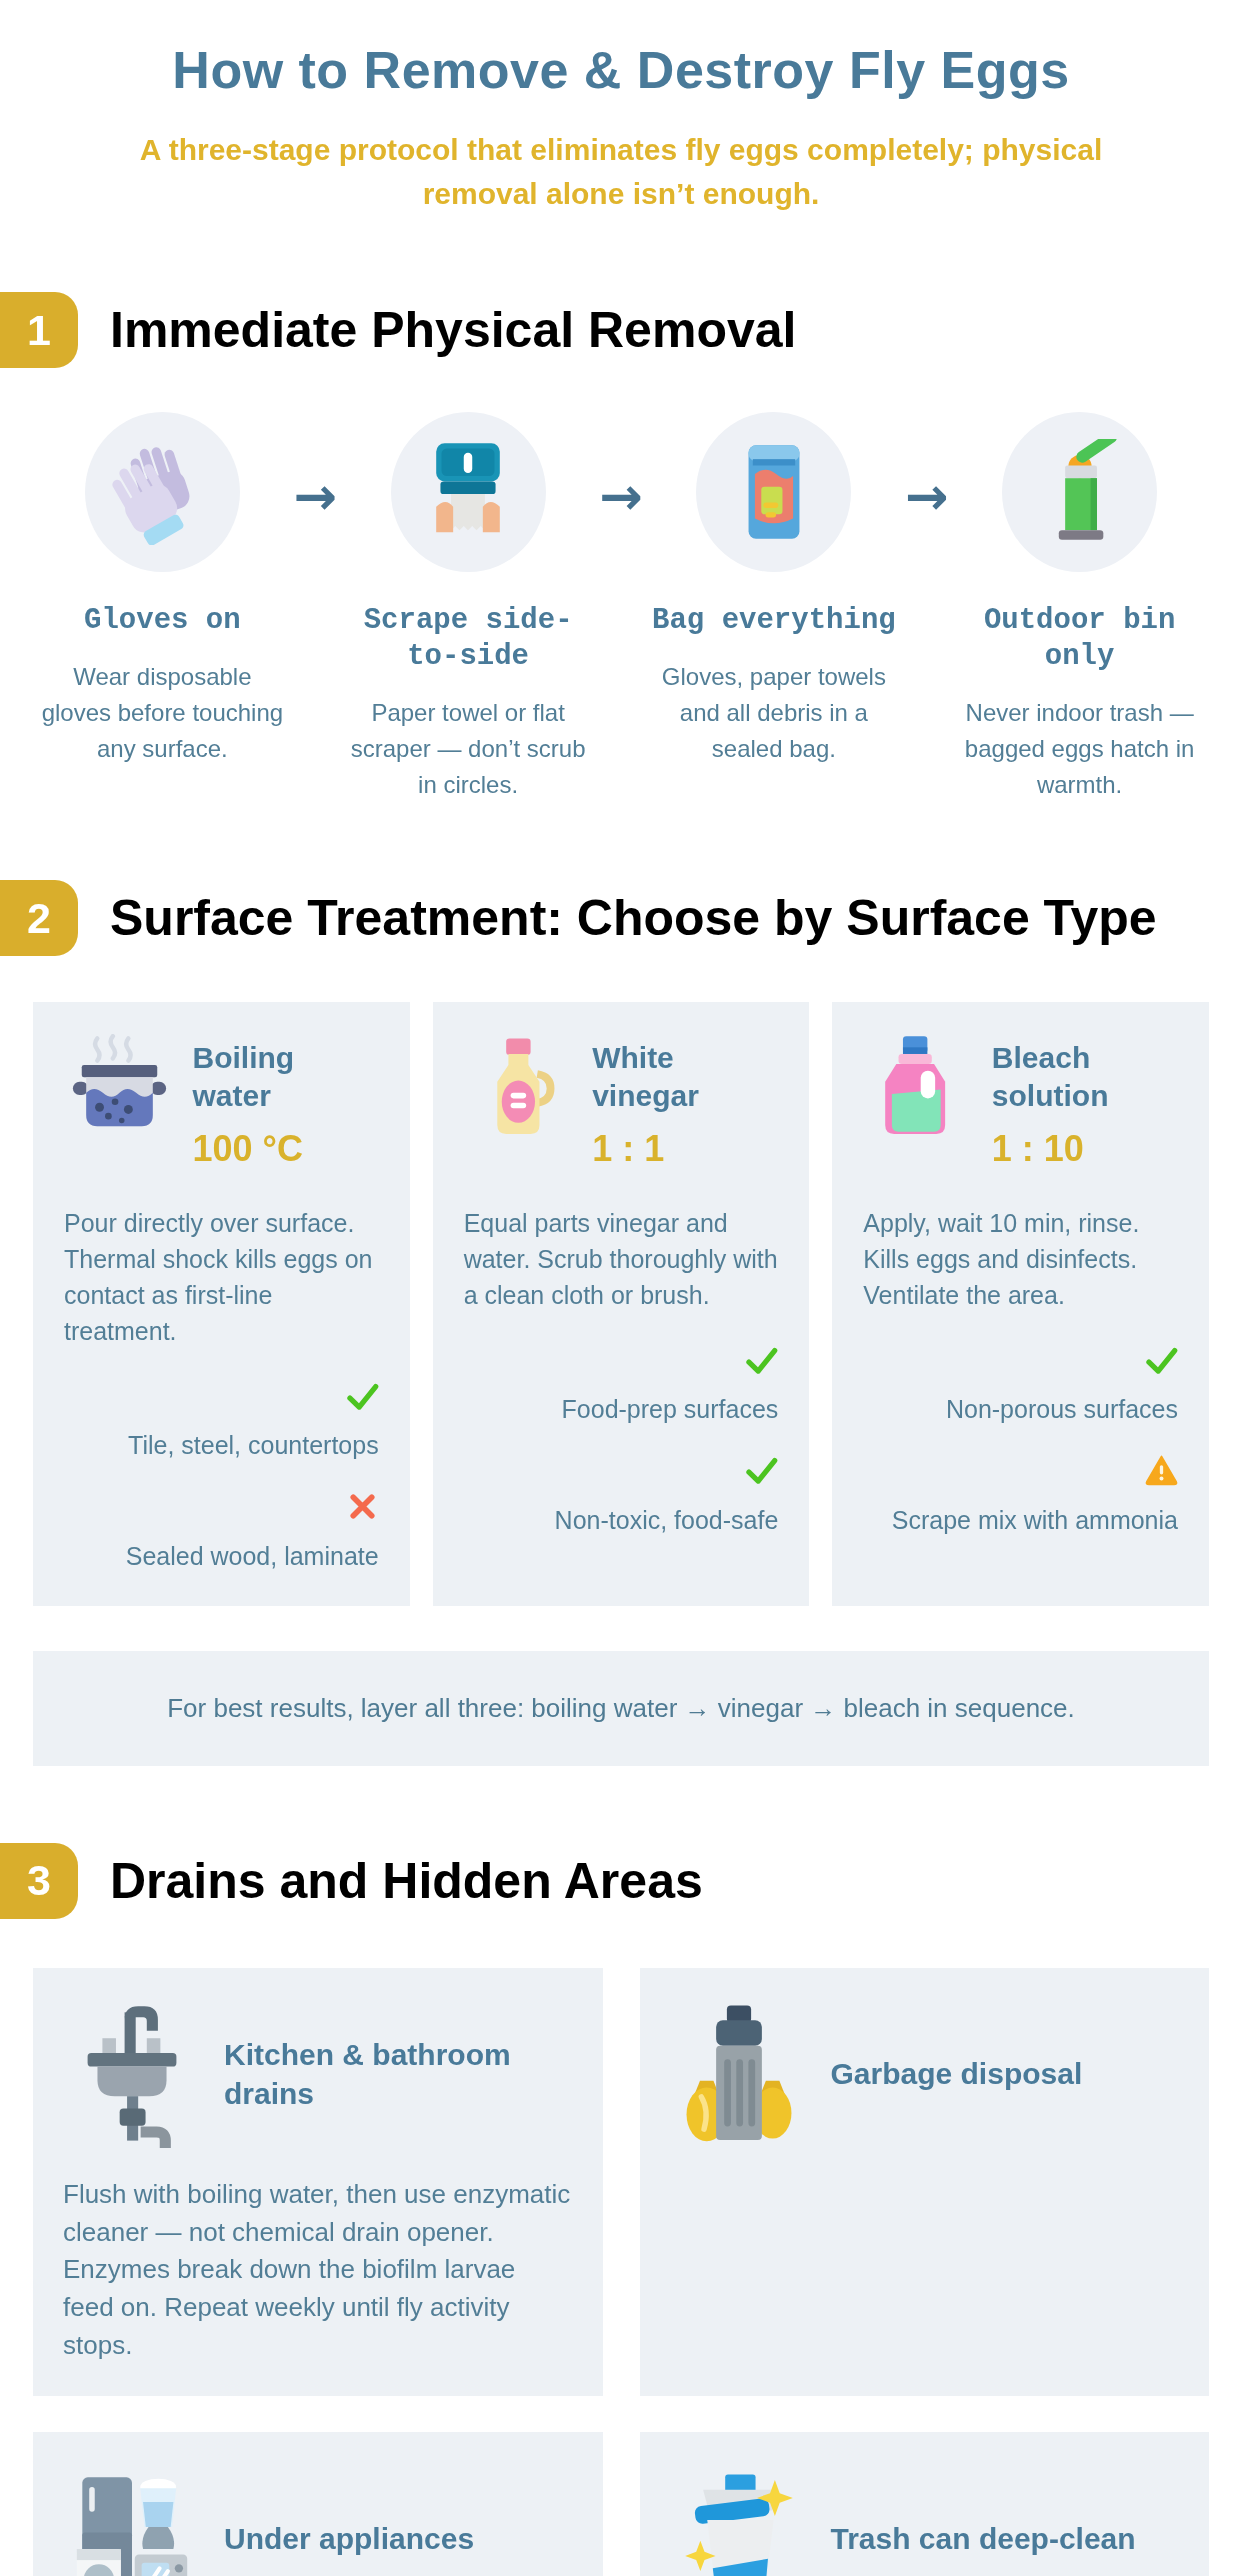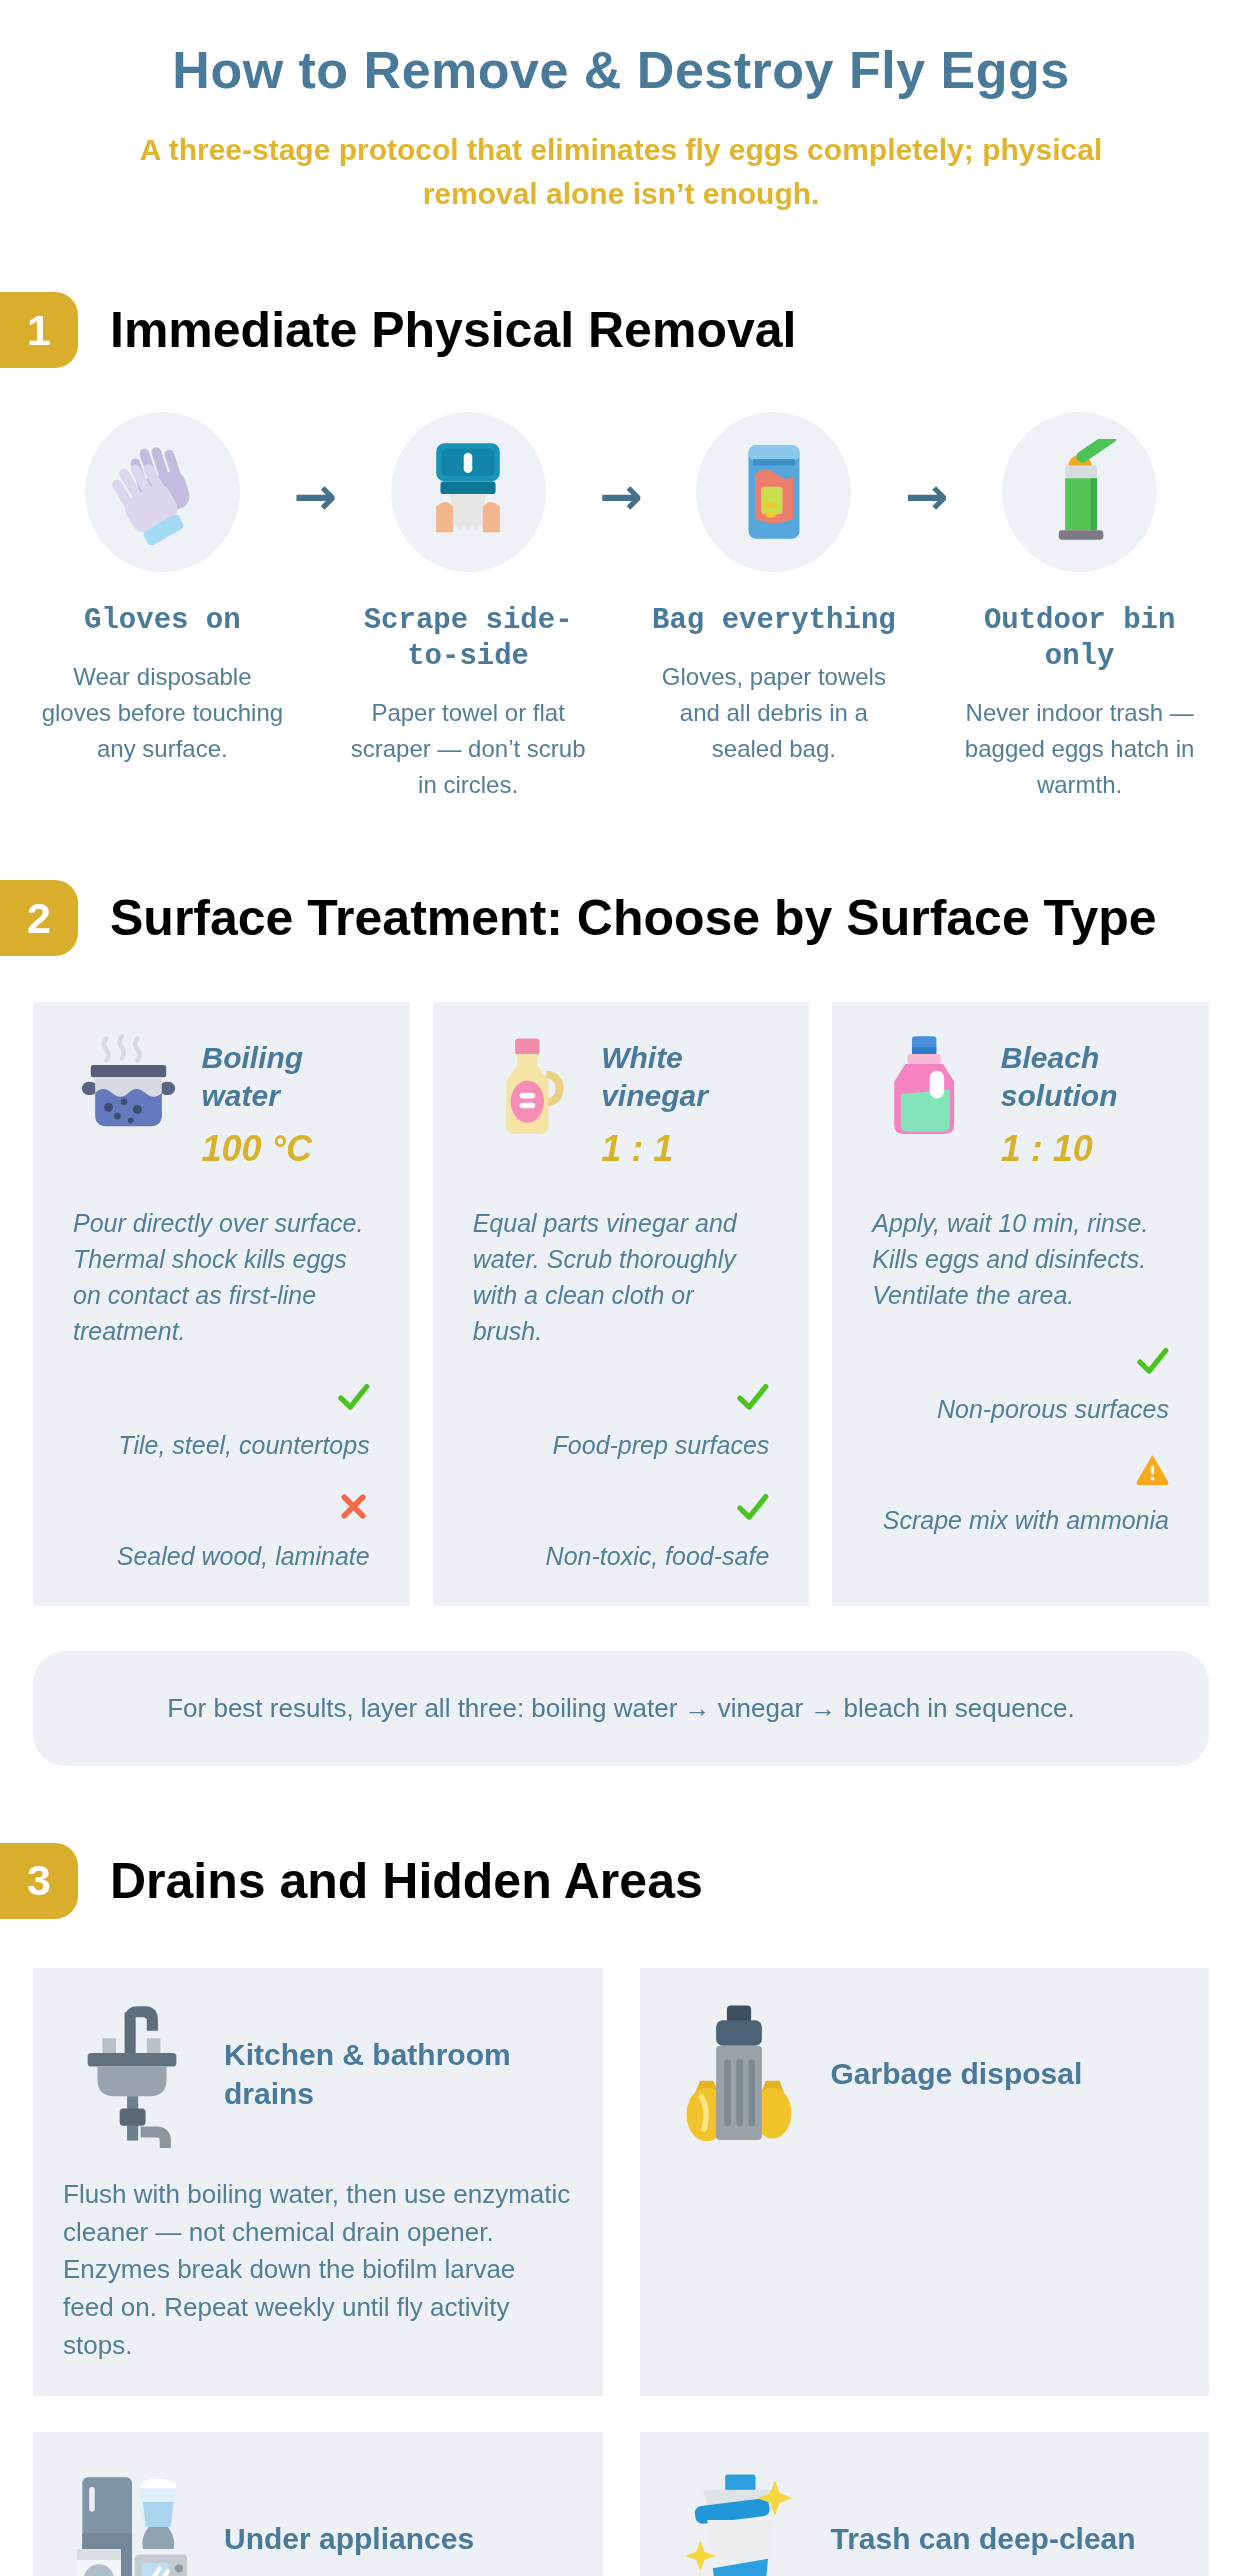--- a/index.html
+++ b/index.html
@@ -24,34 +24,34 @@
   .step { text-align:center; }
   .step-icon-wrap { width:155px; height:160px; margin:0 auto; background:#eef1f6; border-radius:50%;
                     display:flex; align-items:center; justify-content:center; }
   .step-icon-wrap svg { width:106px; height:106px; }
   .step-arrow { font-size:52px; font-weight:700; color:#45708e; text-align:center; padding-top:54px; font-family:"DejaVu Sans",sans-serif; }
   .step-title { margin-top:31px; font-size:29px; font-weight:700; color:#497a99; line-height:1.25;font-family:Liberation Mono, monospace; }
   .step-desc { margin:19.6px auto 0; font-size:24px; line-height:1.5; color:#527e96; max-width:242px; }
 
   
   .cards3 { margin:46px 33px 0; display:grid; grid-template-columns:1fr 1fr 1fr; gap:23px; }
-  .card { background:#edf1f5; padding:32px 40px; min-height:572px;font-style:italic; }
+  .card { background:#edf1f5; padding:32px 31px; min-height:572px; }
   .card-head { display:flex; align-items:flex-start; gap:17.5px; }
   .card-head svg { width:111px; height:111px; flex:0 0 auto; }
   .card-title { font-size:30px; font-weight:700; color:#497a99; line-height:1.25; padding-top:5.2px; }
   .card-ratio { font-size:36px; font-weight:700; color:#d9b22c; margin-top:13.4px; }
   .card-desc { margin-top:35px; font-size:25px; line-height:1.45; color:#527e96; }
   .points { margin-top:28px; }
   .point { display:flex; gap:15.5px; margin-top:25px; align-items:flex-end;flex-direction:column; }
   .point svg { width:33px; height:33px; flex:0 0 auto; margin-top:2.1px; }
   .point-text { font-size:25px; line-height:1.4; color:#527e96; }
 
   
   .note { margin:45px 33px 0; background:#edf1f5; padding:42px 20.6px; text-align:center;
-          font-size:26px; color:#4f7b93;border-radius:32px; }
+          font-size:26px; color:#4f7b93; }
 
   
   .cards2 { margin:49px 33px 0; display:grid; grid-template-columns:1fr 1fr; gap:36px 37px; }
   .dcard { background:#edf1f5; padding:32px 30px; min-height:410px; }
   .dcard-head { display:flex; align-items:center; gap:23px; }
   .dcard-head svg { width:138px; height:148px; flex:0 0 auto; }
   .dcard-title { font-size:30px; font-weight:700; color:#497a99; line-height:1.3; }
   .dcard-desc { margin-top:28px; font-size:26px; line-height:1.45; color:#527e96; }
 </style>
 </head>

